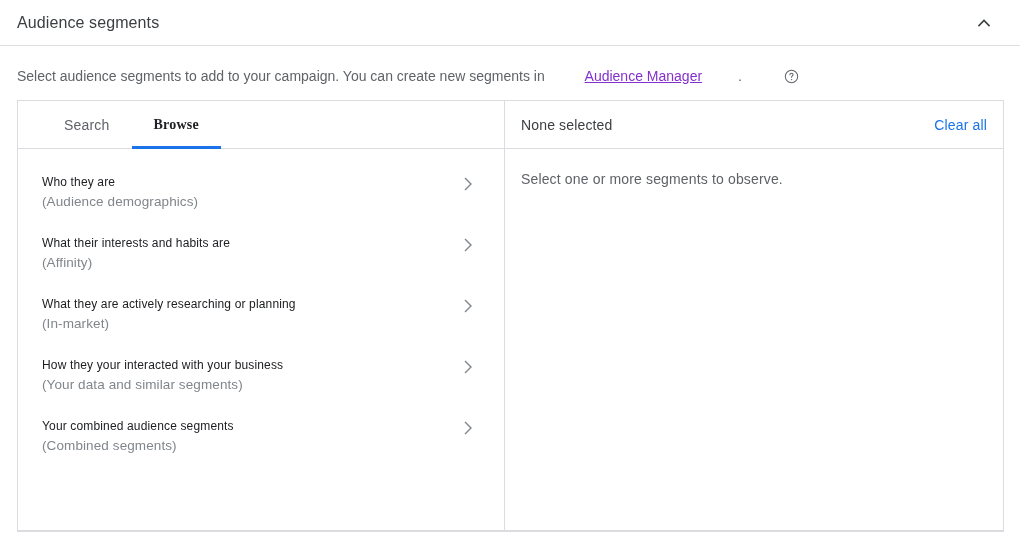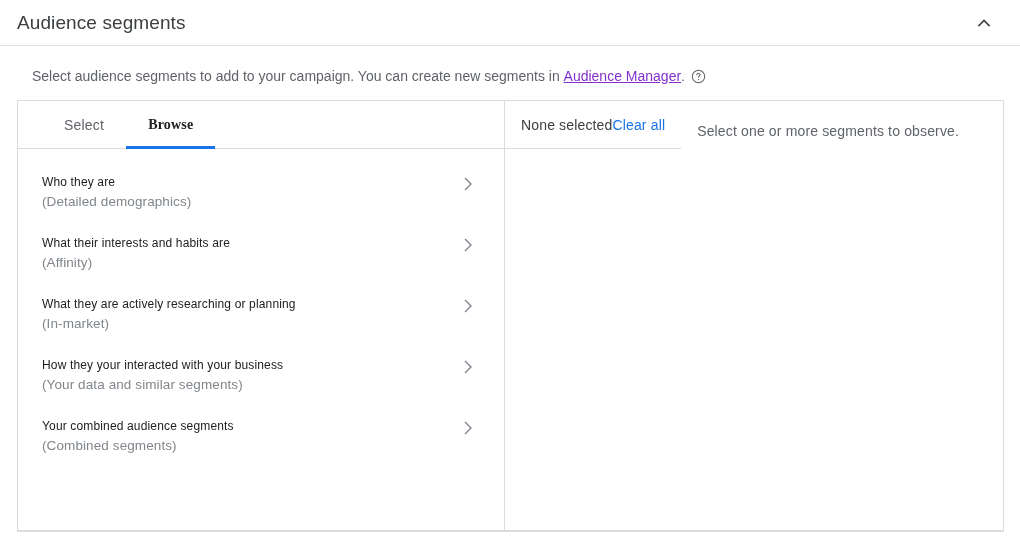--- a/index.html
+++ b/index.html
@@ -18,47 +18,48 @@
   
   .section-header {
     height: 46px;
     box-sizing: border-box;
     border-bottom: 1px solid #e0e0e0;
     display: flex;
     align-items: center;
     padding: 0 16px 0 17px;
   }
   .section-title {
-    font-size: 19px;
+    font-size: 16px;
     color: #3c4043;
     letter-spacing: 0.1px;
     flex: 1 1 auto;
   }
   .collapse-btn {
     width: 40px;
     height: 40px;
     display: flex;
     align-items: center;
     justify-content: center;
     cursor: pointer;
     background: none;
     border: none;
     padding: 0;
   }
   .collapse-btn svg { display: block; }
 
   
   .description-row {
-    padding: 20px 16px 14px 32px;
+    padding: 20px 16px 14px 17px;
     font-size: 14px;
     line-height: 20px;
     color: #5f6368;
     display: flex;
     align-items: center;
     flex-wrap: nowrap;
+    gap: 36px;
   }
   .description-text { white-space: pre; }
   .audience-manager-link {
     color: #8430ce;
     text-decoration: underline;
     cursor: pointer;
   }
   .help-icon {
     display: inline-flex;
     margin-left: 6px;
@@ -80,21 +81,21 @@
   .left-pane {
     width: 487px;
     border-right: 1px solid #dadce0;
     box-sizing: border-box;
     display: flex;
     flex-direction: column;
   }
   .right-pane {
     flex: 1 1 auto;
     display: flex;
-    flex-direction: row;
+    flex-direction: column;
   }
 
   
   .tabs {
     height: 48px;
     box-sizing: border-box;
     border-bottom: 1px solid #dadce0;
     display: flex;
     align-items: stretch;
     padding-left: 24px;
@@ -227,30 +228,30 @@
       <circle cx="8.1" cy="11.3" r="0.75" fill="#5f6368"></circle>
     </svg>
   </span>
 </div>
 
 <div class="picker">
 
   <div class="left-pane">
 
     <div class="tabs">
-      <button class="tab">Select</button>
+      <button class="tab">Search</button>
       <button class="tab active">Browse</button>
     </div>
 
     <div class="browse-list">
 
       <div class="browse-item">
         <div class="item-texts">
           <div class="item-title">Who they are</div>
-          <div class="item-subtitle">(Detailed demographics)</div>
+          <div class="item-subtitle">(Audience demographics)</div>
         </div>
         <span class="item-chevron">
           <svg width="20" height="20" viewBox="0 0 20 20" aria-hidden="true">
             <path d="M7.5 4.5 L13 10 L7.5 15.5" fill="none" stroke="#80868b" stroke-width="1.4" stroke-linecap="square"></path>
           </svg>
         </span>
       </div>
 
       <div class="browse-item">
         <div class="item-texts">

